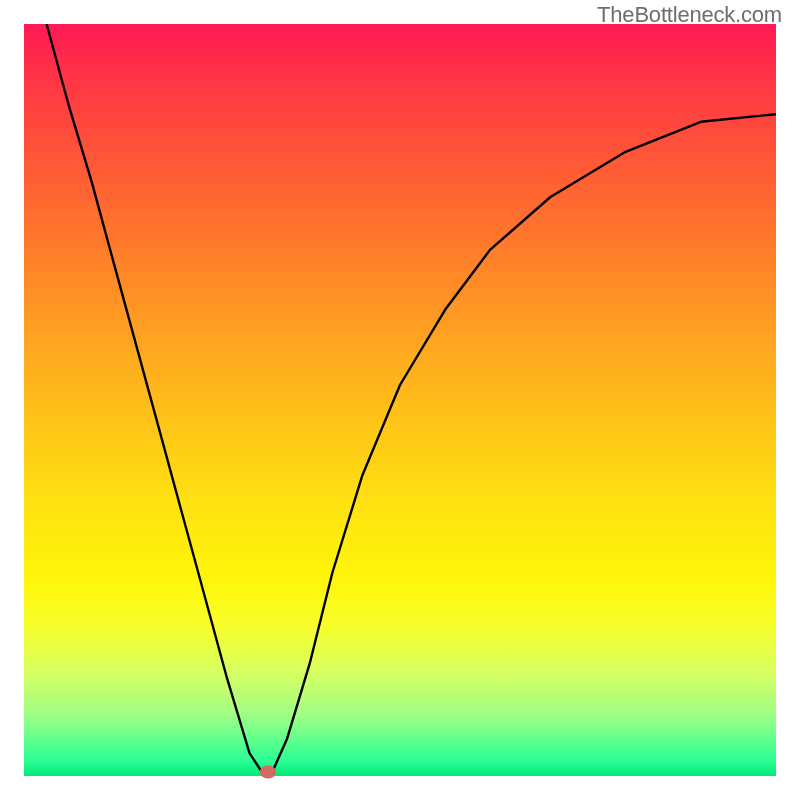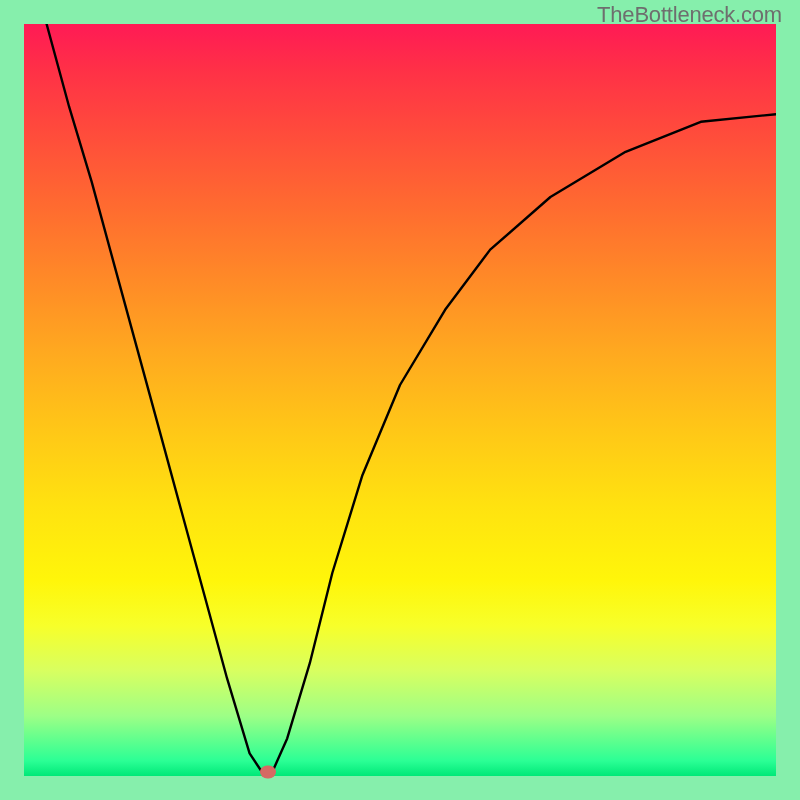--- a/index.html
+++ b/index.html
@@ -8,21 +8,21 @@
     background: #000;
     width: 800px;
     height: 800px;
     overflow: hidden;
     font-family: Arial, Helvetica, sans-serif;
   }
   .outer {
     width: 800px;
     height: 800px;
     position: relative;
-    background: #86efac;
+    background: #ffffff;
   }
   .attribution {
     position: absolute;
     top: 2px;
     right: 18px;
     color: #6e6e6e;
     font-size: 22px;
     font-weight: 500;
     letter-spacing: -0.2px;
   }

